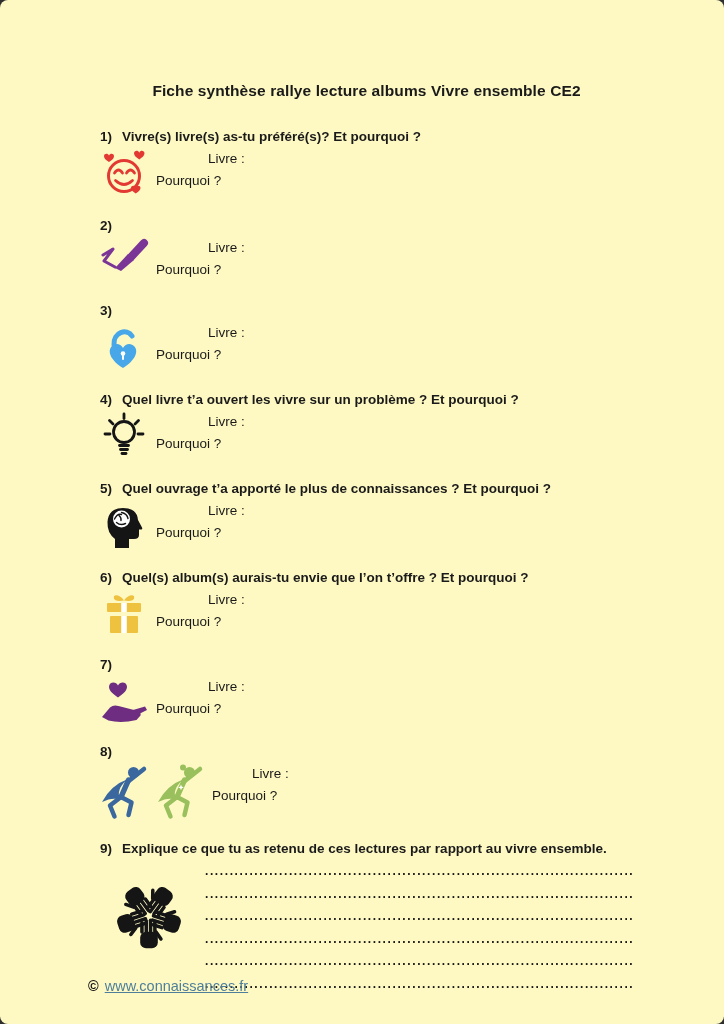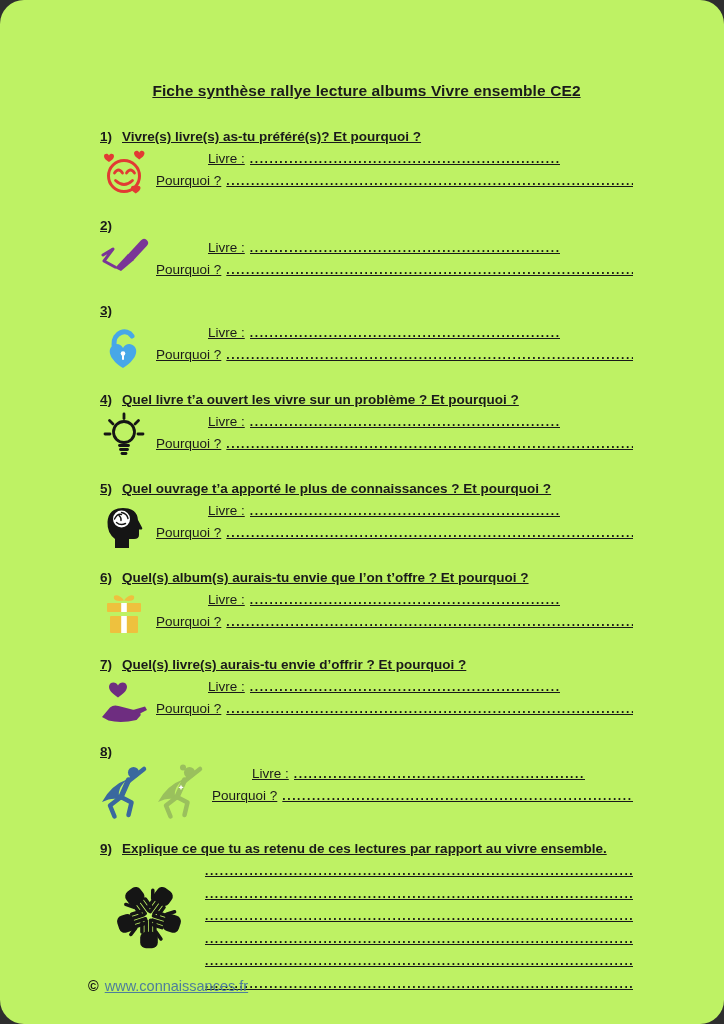--- a/index.html
+++ b/index.html
@@ -4,25 +4,24 @@
 <style>
   * { box-sizing: border-box; margin: 0; padding: 0; }
   html,body { width: 724px; height: 1024px; }
   body {
     background: #2e2e2e;
     font-family: "Liberation Sans", sans-serif;
     position: relative;
   }
   .page-card {
     position: absolute; inset: 0;
-    background: #bef264;
-    border-radius: 24px;
+    background: #fef9c3;
+    border-radius: 8px;
     overflow: hidden;
     color: #1a1a1a;
-    text-decoration: underline;
   }
   .content { padding: 82px 91px 0 100px; }
 
   .doc-title {
     font-size: 15.5px;
     font-weight: 700;
     text-align: center;
     letter-spacing: 0.1px;
     margin-bottom: 27px;
     white-space: nowrap;
@@ -49,20 +48,21 @@
   .q.wide-icon .q-icon { width: 112px; }
   .q-lines { flex: 1 1 auto; min-width: 0; }
 
   .line {
     display: flex;
     align-items: baseline;
     font-size: 13.5px;
     height: 22px;
     line-height: 22px;
     overflow: hidden;
+    flex-direction: column;
   }
   .lbl { white-space: pre; margin-right: 5px; flex: 0 0 auto; }
   .dots {
     flex: 1 1 auto;
     overflow: hidden;
     white-space: nowrap;
     font-size: 12px;
     font-weight: 600;
     letter-spacing: 1.6px;
     color: #151515;
@@ -274,21 +274,20 @@
             <span class="lbl">Pourquoi ?</span>
               <span class="dots">............................................................................................................................................................................................................................................................................................................</span>
           </div>
         </div>
       </div>
     </section>
 
     <section class="q">
       <div class="q-head">
         <span class="q-num">7)</span>
-        <span class="q-text">Quel(s) livre(s) aurais-tu envie d’offrir ? Et pourquoi ?</span>
       </div>
       <div class="q-body">
         <div class="q-icon">
           <svg width="50" height="46" viewBox="0 0 50 46">
             <g fill="#6e2d80">
               <path d="M18 8.5 C16.2 4 9 4.5 9 9.8 C9 14 13.5 17.5 18 20.5 C22.5 17.5 27 14 27 9.8 C27 4.5 19.8 4 18 8.5 Z"></path>
               <path d="M2 40 L10 30.5 Q13.5 27.5 18.5 29 L36 33.5 Q41.5 35 40.5 38.5 L36.5 43 Q21 46.5 8.5 43.5 Z"></path>
               <path d="M33 33 L45 29.5 L47 33 L38 37.5 Z"></path>
             </g>
           </svg>

